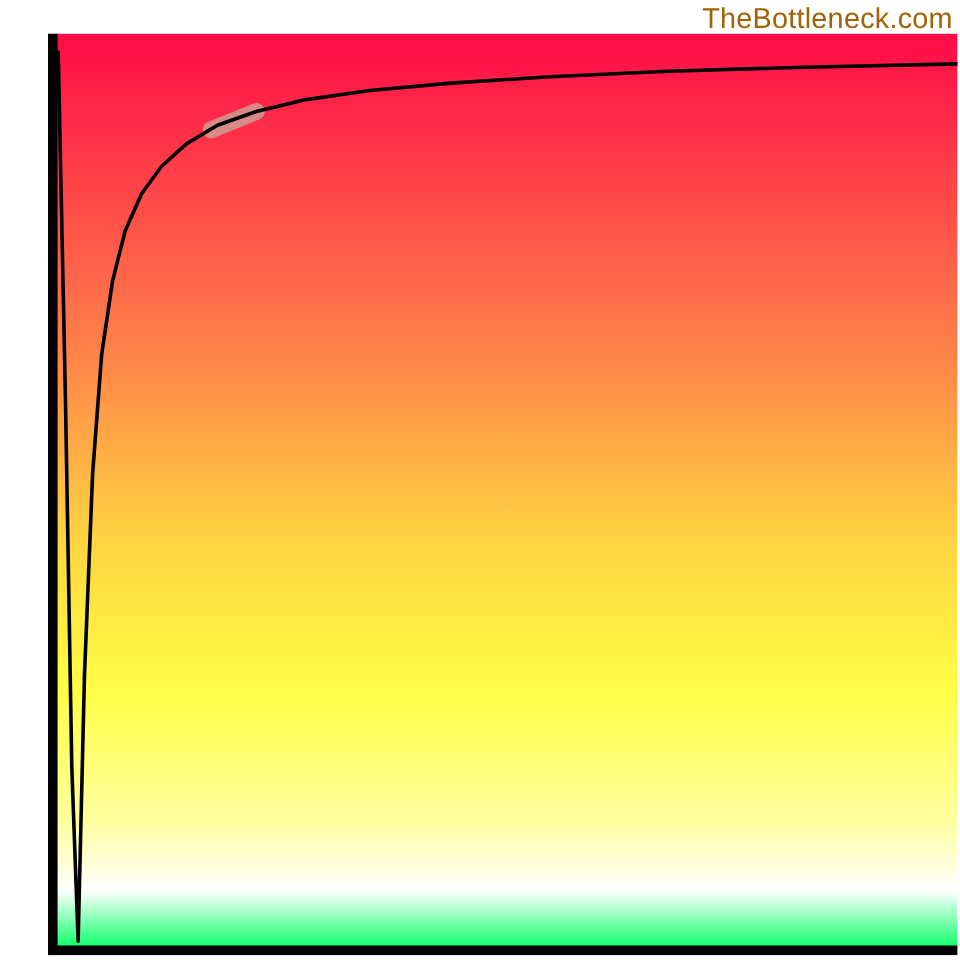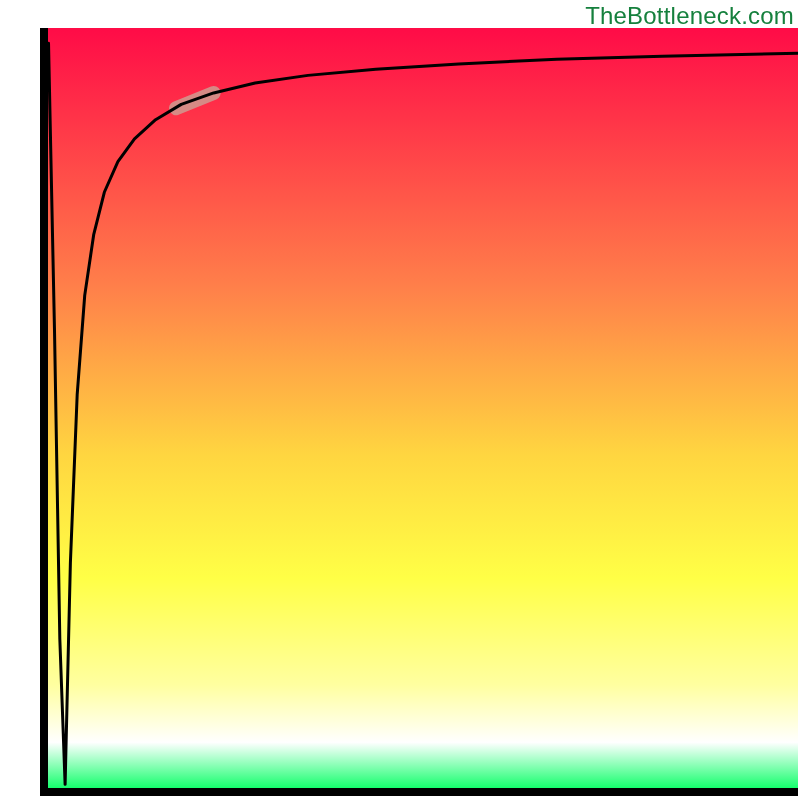--- a/index.html
+++ b/index.html
@@ -13,21 +13,21 @@
   }
   .stage {
     position: relative;
     width: 800px;
     height: 800px;
   }
   .watermark {
     position: absolute;
     top: 2px;
     right: 6px;
-    color: #15803d;
+    color: #a16207;
     font-size: 24px;
     font-weight: 400;
     letter-spacing: 0.2px;
     user-select: none;
   }
   .plot-wrap {
     position: absolute;
     left: 40px;
     top: 28px;
     width: 758px;

